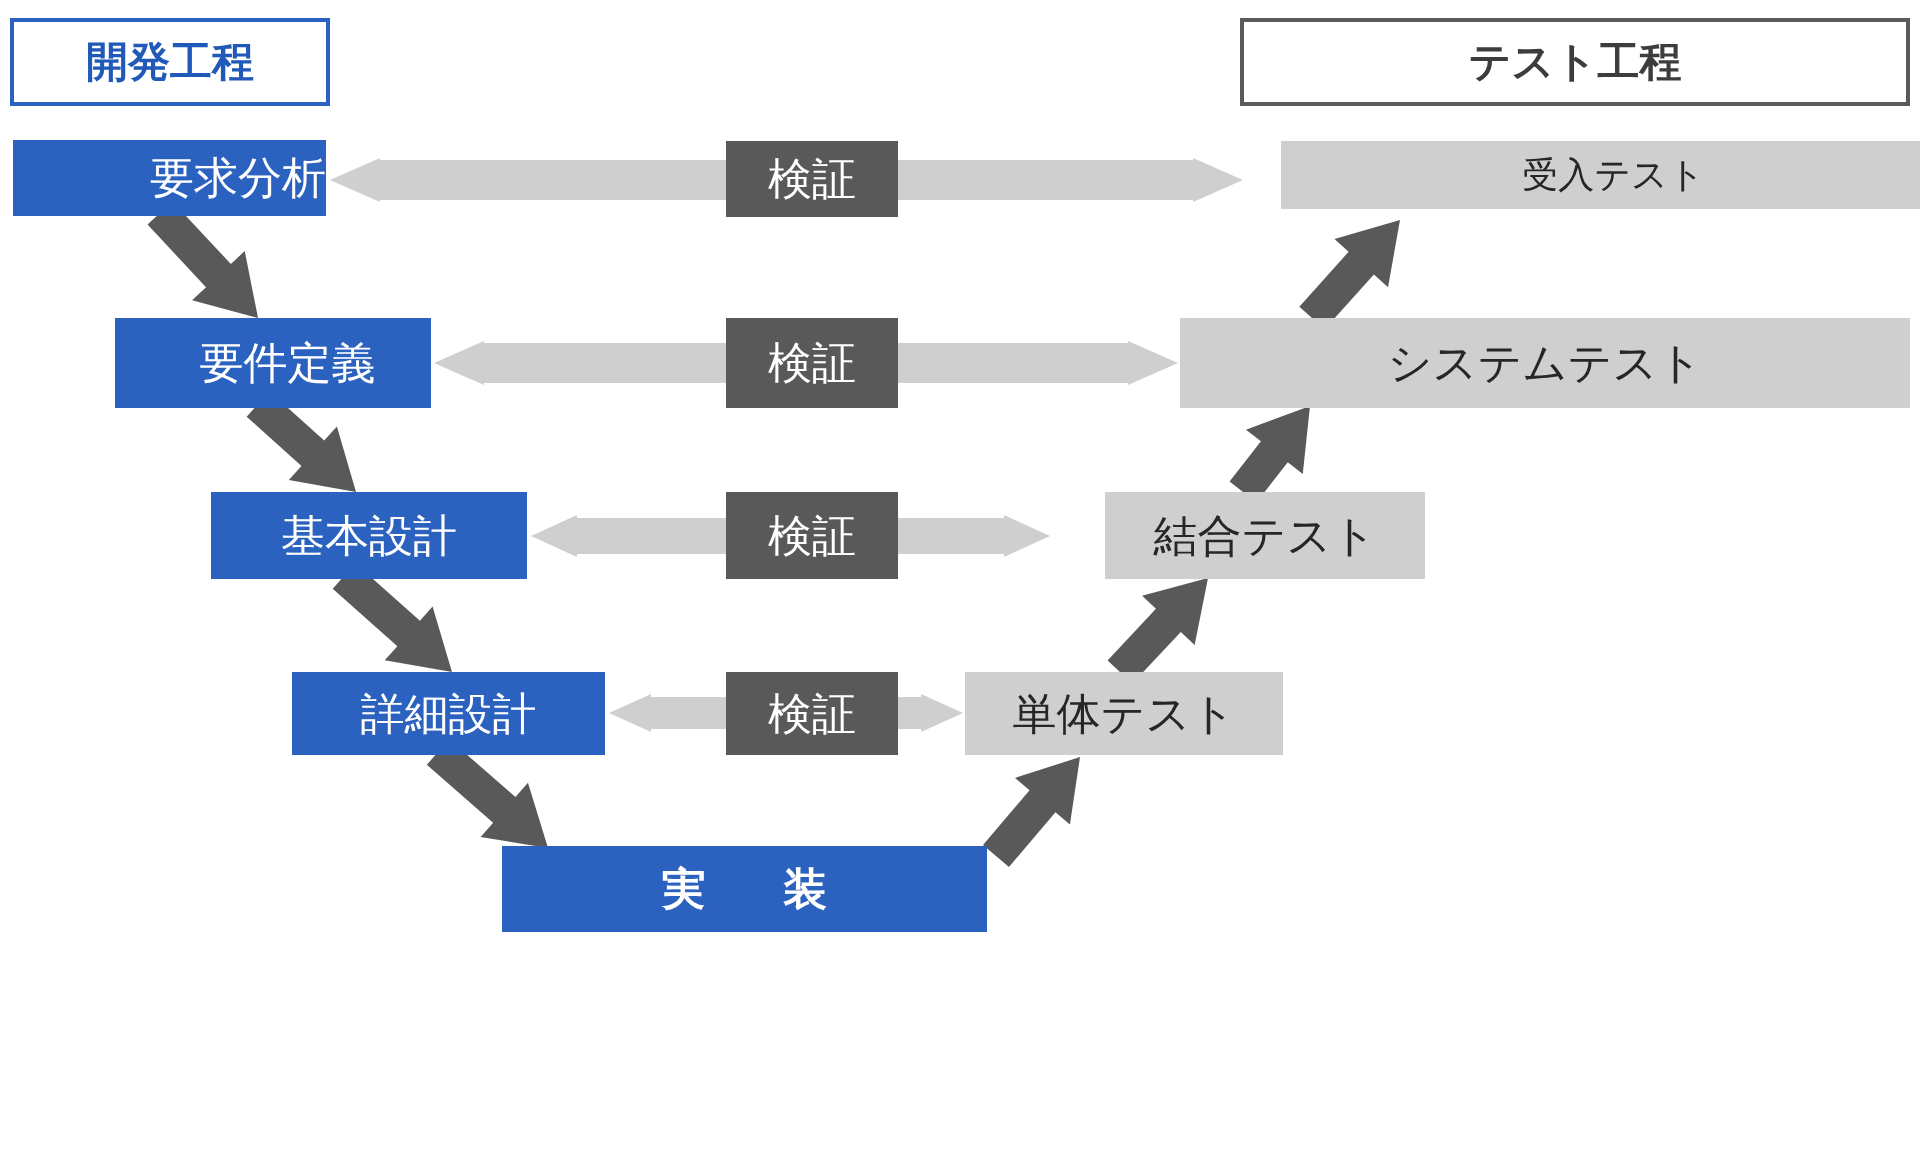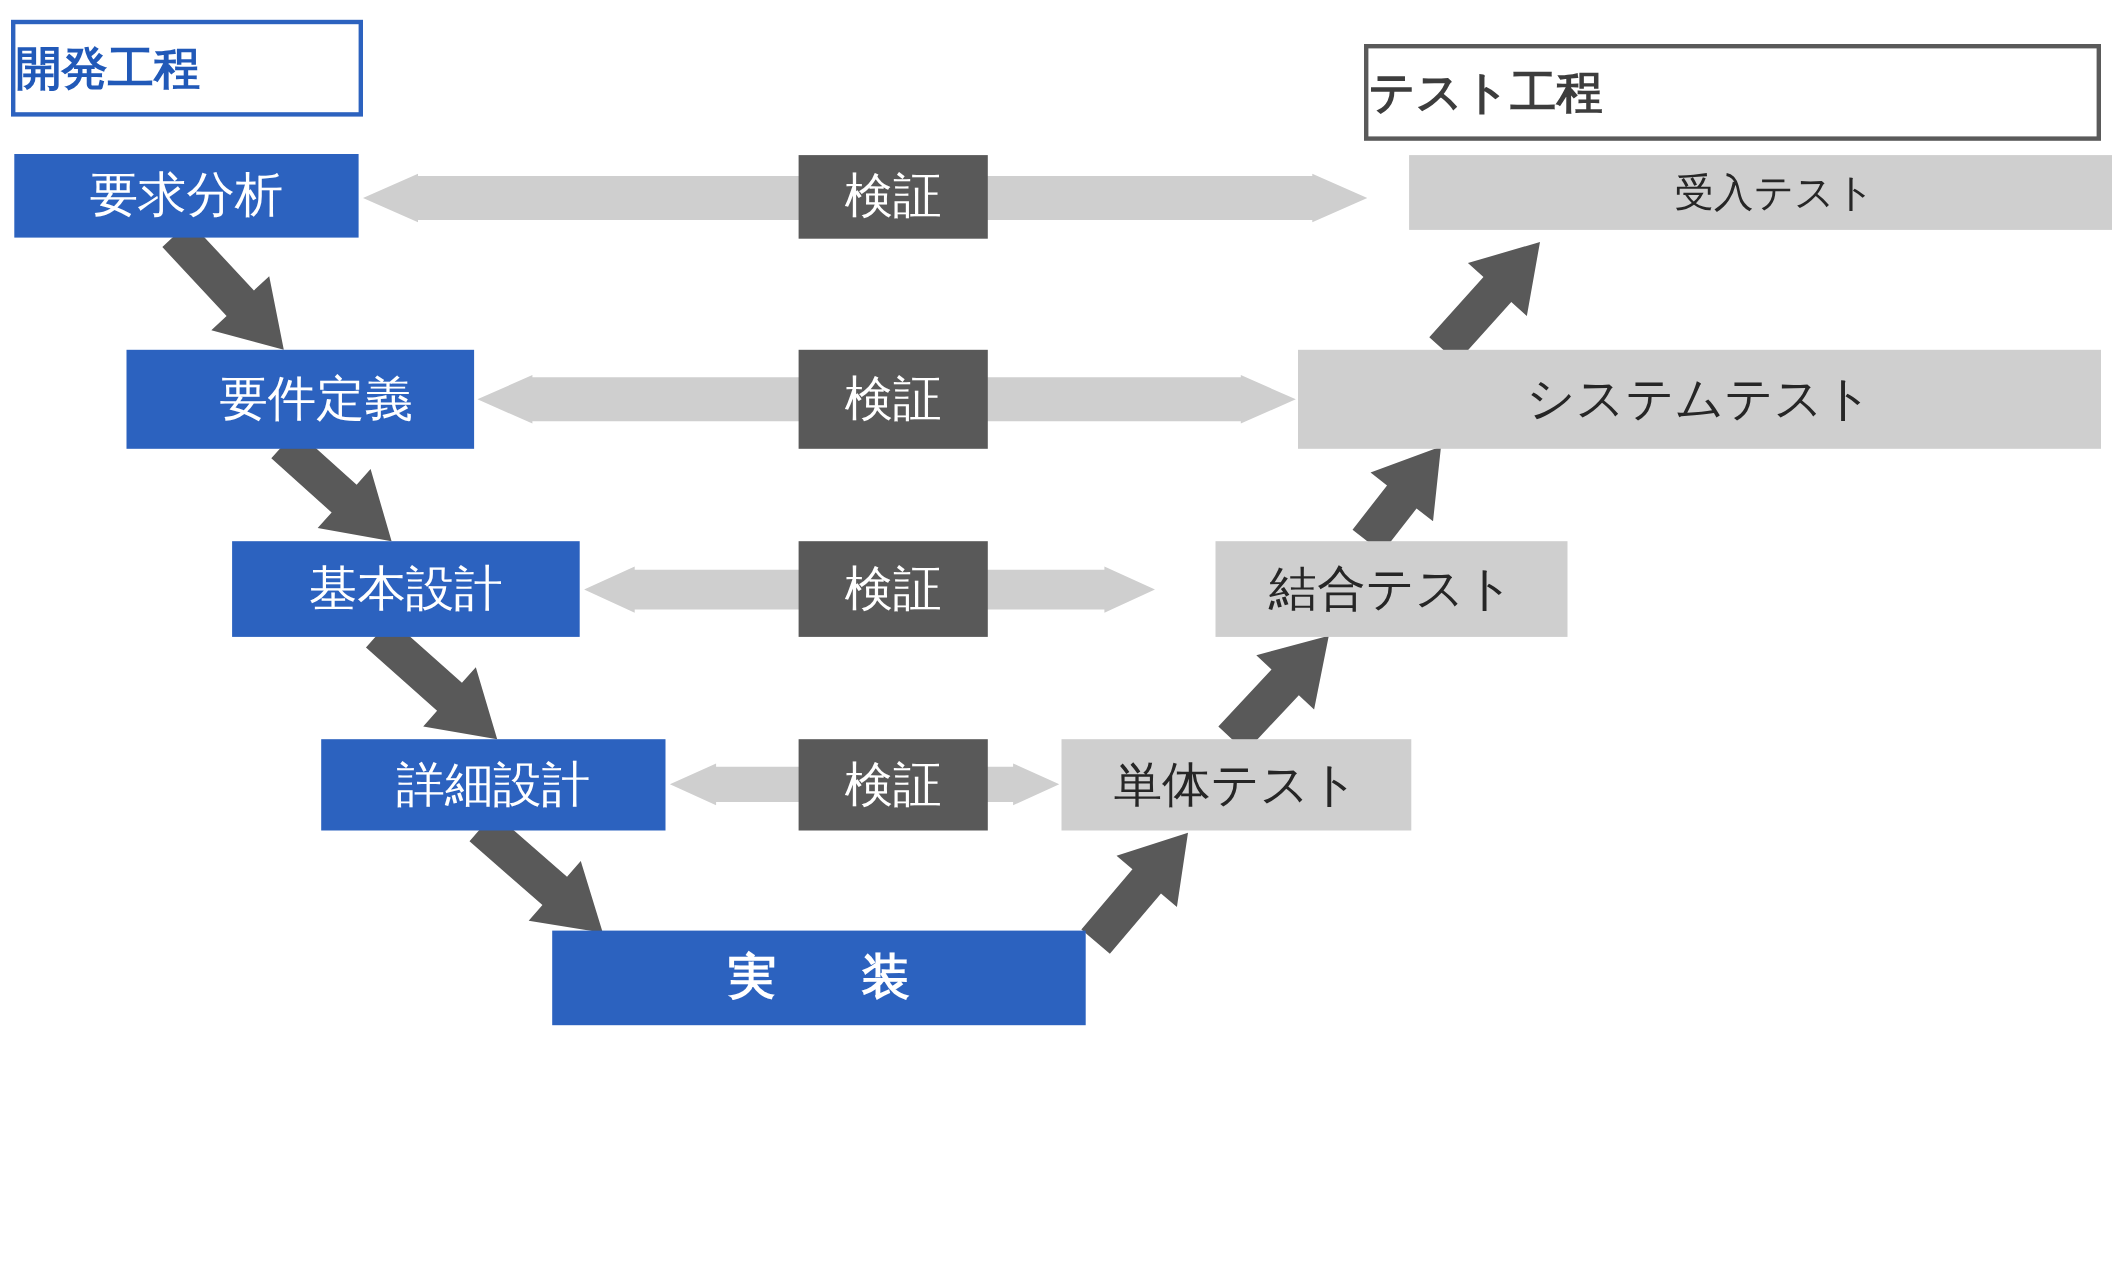--- a/index.html
+++ b/index.html
@@ -2,21 +2,21 @@
 <html><head>
 <meta charset="utf-8">
 <style>
   html,body{margin:0;padding:0;background:#ffffff;}
   body{width:1920px;height:1156px;position:relative;overflow:hidden;
        font-family:"Liberation Sans","DejaVu Sans",sans-serif;}
   #stage{position:absolute;inset:0;width:1920px;height:1156px;}
   svg#arrows{position:absolute;left:0;top:0;width:1920px;height:1156px;}
 
   .legend{position:absolute;box-sizing:border-box;display:flex;
-          align-items:center;justify-content:flex-start;background:#ffffff;}
+          align-items:center;justify-content:center;background:#ffffff;}
   .legend-dev{border:4px solid #2c62bf;color:#2159b8;font-weight:bold;}
   .legend-test{border:4px solid #5a5a5a;color:#3d3d3d;font-weight:bold;}
 
   .node{position:absolute;box-sizing:border-box;display:flex;
         align-items:center;justify-content:center;line-height:1;}
   .node-dev{background:#2c62bf;color:#ffffff;}
   .node-test{background:#cfcfcf;color:#262626;}
   .node-impl{background:#2c62bf;color:#ffffff;letter-spacing:0.38em;
              text-indent:0.38em;font-weight:bold;}
 
@@ -41,40 +41,40 @@
       <polygon points="1008.9626553013375,866.9986166193166 1055.4379633060219,812.2241464709385 1069.9256368781048,824.5167179866454 1080,757 1015.0249791312639,777.9343417165984 1029.512652703347,790.2269132323053 983.0373446986625,845.0013833806834" fill="#595959"></polygon>
       <polygon points="1132.410363776746,683.6182128973793 1180.7717550680402,631.9594540180423 1194.6421616420505,644.9445154915837 1208,578 1142.080620940538,595.7379667497422 1155.9510275145483,608.7230282232837 1107.589636223254,660.3817871026207" fill="#595959"></polygon>
       <polygon points="1256.4105867421615,502.4477826944746 1287.7652104904246,462.20154922655485 1302.7535133198992,473.8784828262618 1310,406 1245.955734176627,429.6290502378987 1260.9440370061016,441.30598383760565 1229.5894132578385,481.5522173055254" fill="#595959"></polygon>
       <polygon points="1324.648828095993,329.35813135150397 1373.897556426156,274.5129566201861 1388.034481945207,287.2073387189258 1400,220 1334.462974715119,239.10231181843847 1348.59990023417,251.7966939171782 1299.351171904007,306.64186864849603" fill="#595959"></polygon>
     </svg>
 
   <div id="legend-layer">
       <div class="legend legend-dev" style="left: 10px; top: 18px; width: 320px; height: 88px; font-size: 42px;">
         <span>開発工程</span>
       </div>
-      <div class="legend legend-test" style="left: 1240px; top: 18px; width: 670px; height: 88px; font-size: 42px; margin-top: 22px;">
+      <div class="legend legend-test" style="left: 1240px; top: 18px; width: 670px; height: 88px; font-size: 42px;">
         <span>テスト工程</span>
       </div>
     </div>
   <div id="verify-layer">
       <div class="verify" style="left: 702px; top: 141px; width: 172px; height: 76px; font-size: 44px;">
         <span>検証</span>
       </div>
       <div class="verify" style="left: 702px; top: 318px; width: 172px; height: 90px; font-size: 44px;">
         <span>検証</span>
       </div>
       <div class="verify" style="left: 702px; top: 492px; width: 172px; height: 87px; font-size: 44px;">
         <span>検証</span>
       </div>
       <div class="verify" style="left: 702px; top: 672px; width: 172px; height: 83px; font-size: 44px;">
         <span>検証</span>
       </div>
     </div>
   <div id="dev-layer">
-      <div class="node node-dev" style="left: 13px; top: 140px; width: 313px; height: 76px; font-size: 44px;">
+      <div class="node node-dev" style="left: 13px; top: 140px; width: 313px; height: 76px; font-size: 44px; justify-content: flex-end;">
         <span>要求分析</span>
       </div>
       <div class="node node-dev" style="left: 115px; top: 318px; width: 316px; height: 90px; font-size: 44px; padding-left: 29px;">
         <span>要件定義</span>
       </div>
       <div class="node node-dev" style="left: 211px; top: 492px; width: 316px; height: 87px; font-size: 44px;">
         <span>基本設計</span>
       </div>
       <div class="node node-dev" style="left: 292px; top: 672px; width: 313px; height: 83px; font-size: 44px;">
         <span>詳細設計</span>

